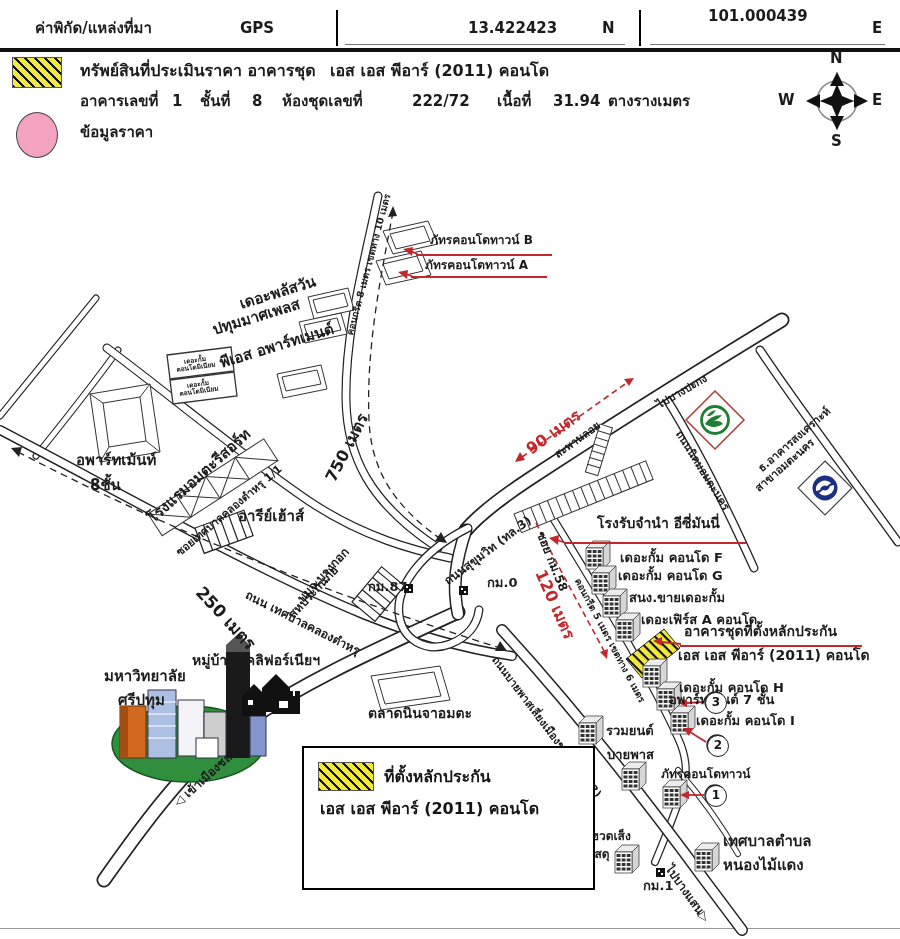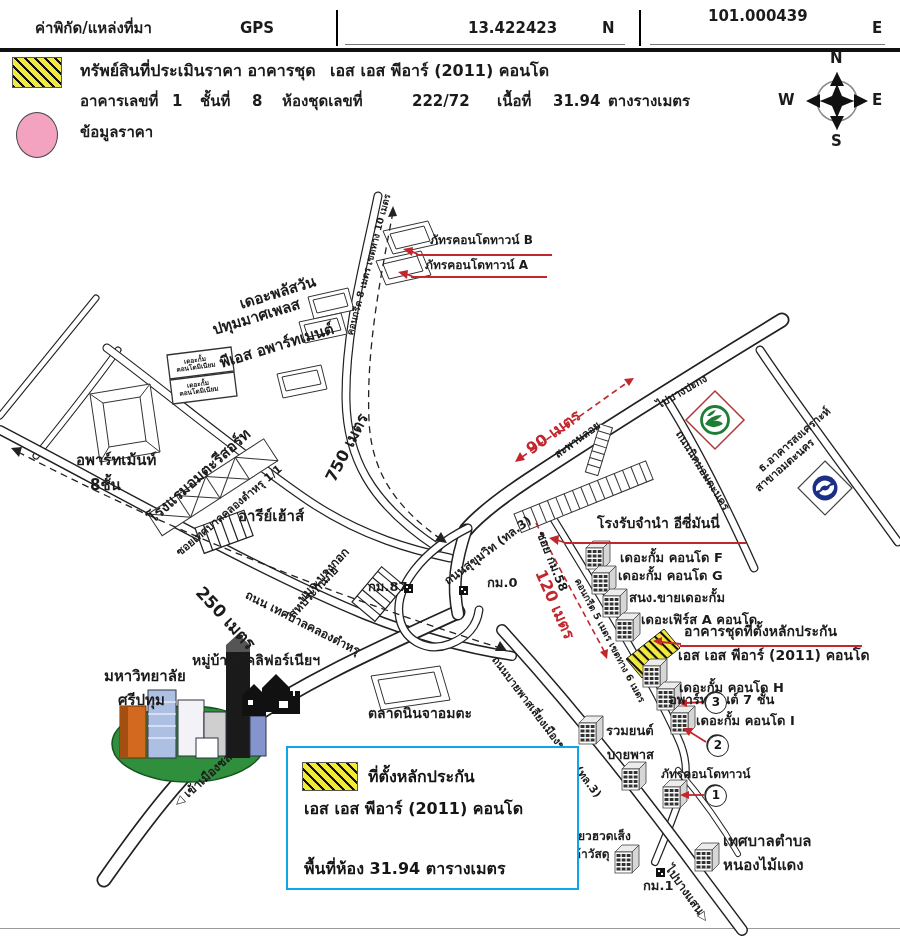--- a/index.html
+++ b/index.html
@@ -13,21 +13,21 @@
   .s16{font-size:16px}.s17{font-size:17px}
   .b{font-weight:700}
   .red{color:#c1272d}
   .hatch{background:repeating-linear-gradient(45deg,#111 0 2px,#f2ea3a 2px 7px);border:1px solid #555}
   .vline{position:absolute;width:2px;background:#000}
   .uline{position:absolute;height:1px;background:#777}
   .rule{position:absolute;left:0;width:900px;background:#111}
   .co{position:absolute;width:20px;height:20px;border:1.4px solid #222;border-radius:50%;
       background:#fff;text-align:center;line-height:19px;font-size:12px;font-weight:700;z-index:4}
   .pink{position:absolute;border-radius:50%;background:#f3a3c0;border:1.6px solid #444}
-  .infobox{position:absolute;left:286px;top:746px;width:289px;height:140px;border:2px solid #0ea5e9;background:#fff;z-index:3}
+  .infobox{position:absolute;left:302px;top:746px;width:289px;height:140px;border:2px solid #000000;background:#fff;z-index:3}
   .infobox .line{position:absolute;white-space:nowrap;font-weight:700}
   svg{position:absolute;left:0;top:0;z-index:1}
   .lbl,.co{z-index:2}
 </style>
 </head>
 <body>
 
 <div class="lbl s15" style="left:35px;top:20px">ค่าพิกัด/แหล่งที่มา</div>
 <div class="lbl s15" style="left:240px;top:20px">GPS</div>
 <div class="vline" style="left:336px;top:10px;height:36px"></div>
@@ -382,16 +382,15 @@
 <div class="lbl s12 r" style="left:668px;top:860px;transform:rotate(55deg)">ไปบางแสน▷</div>
 
 <span class="co" style="left:705px;top:692px">3</span>
 <span class="co" style="left:707px;top:735px">2</span>
 <span class="co" style="left:705px;top:785px">1</span>
 
 <div class="infobox">
   <div class="abs hatch" style="left:14px;top:14px;width:54px;height:27px"></div>
   <div class="line s16" style="left:80px;top:16px">ที่ตั้งหลักประกัน</div>
   <div class="line s16" style="left:16px;top:48px">เอส เอส พีอาร์ (2011) คอนโด</div>
-  <div class="line s16" style="left:16px;top:108px">พื้นที่ห้อง 31.94 ตารางเมตร</div>
 </div>
 
 <div class="rule" style="top:928px;height:1px;background:#999"></div>
 
 </body></html>

